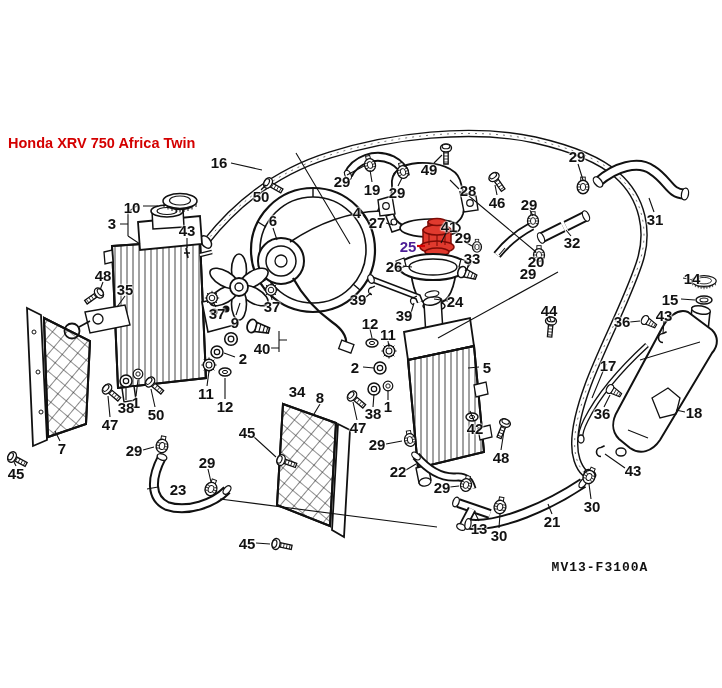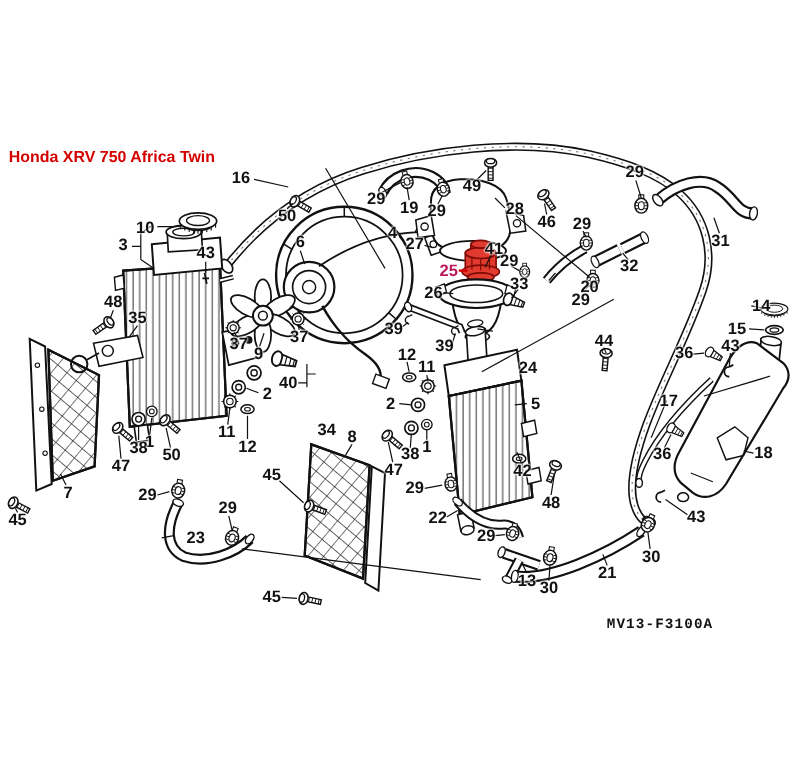--- a/index.html
+++ b/index.html
@@ -4,21 +4,21 @@
 <style>
   html,body{margin:0;padding:0;background:#fff;}
   #stage{position:relative;width:722px;height:688px;background:#fff;overflow:hidden;
          font-family:"Liberation Sans",sans-serif;}
   #art{position:absolute;left:0;top:0;}
   .title-block{position:absolute;left:8px;top:133px;color:#d40000;font-weight:bold;
                font-size:14.5px;line-height:20px;white-space:nowrap;}
   .part-num{position:absolute;transform:translate(-50%,-50%);font-weight:bold;
             font-size:15px;color:#111;white-space:nowrap;
             text-shadow:0 0 2px #fff,0 0 2px #fff,0 0 2px #fff;}
-  .part-num.hl{color:#be185d;}
+  .part-num.hl{color:#4c1d95;}
   .diagram-code{position:absolute;transform:translate(-50%,-50%);
             font-family:"Liberation Mono",monospace;font-weight:bold;font-size:13px;
             letter-spacing:1px;color:#111;white-space:nowrap;}
 </style>
 </head>
 <body>
 
 <div id="stage">
 
 <svg id="art" width="722" height="688" viewBox="0 0 722 688">
@@ -380,21 +380,21 @@
       <div class="part-num" style="left: 103px; top: 275px;">48</div>
       <div class="part-num" style="left: 125px; top: 289px;">35</div>
       <div class="part-num" style="left: 217px; top: 313px;">37</div>
       <div class="part-num" style="left: 235px; top: 322px;">9</div>
       <div class="part-num" style="left: 272px; top: 306px;">37</div>
       <div class="part-num" style="left: 262px; top: 348px;">40</div>
       <div class="part-num" style="left: 297px; top: 343px; margin-top: 48px;">34</div>
       <div class="part-num" style="left: 243px; top: 358px;">2</div>
       <div class="part-num" style="left: 358px; top: 299px;">39</div>
       <div class="part-num" style="left: 404px; top: 315px;">39</div>
-      <div class="part-num" style="left: 480px; top: 301px; margin-top: 34px;">24</div>
+      <div class="part-num" style="left: 455px; top: 301px;">24</div>
       <div class="part-num" style="left: 370px; top: 323px;">12</div>
       <div class="part-num" style="left: 388px; top: 334px;">11</div>
       <div class="part-num" style="left: 355px; top: 367px;">2</div>
       <div class="part-num" style="left: 487px; top: 367px;">5</div>
       <div class="part-num" style="left: 549px; top: 310px;">44</div>
       <div class="part-num" style="left: 692px; top: 278px;">14</div>
       <div class="part-num" style="left: 670px; top: 299px;">15</div>
       <div class="part-num" style="left: 622px; top: 321px;">36</div>
       <div class="part-num" style="left: 664px; top: 315px;">43</div>
       <div class="part-num" style="left: 608px; top: 365px;">17</div>

